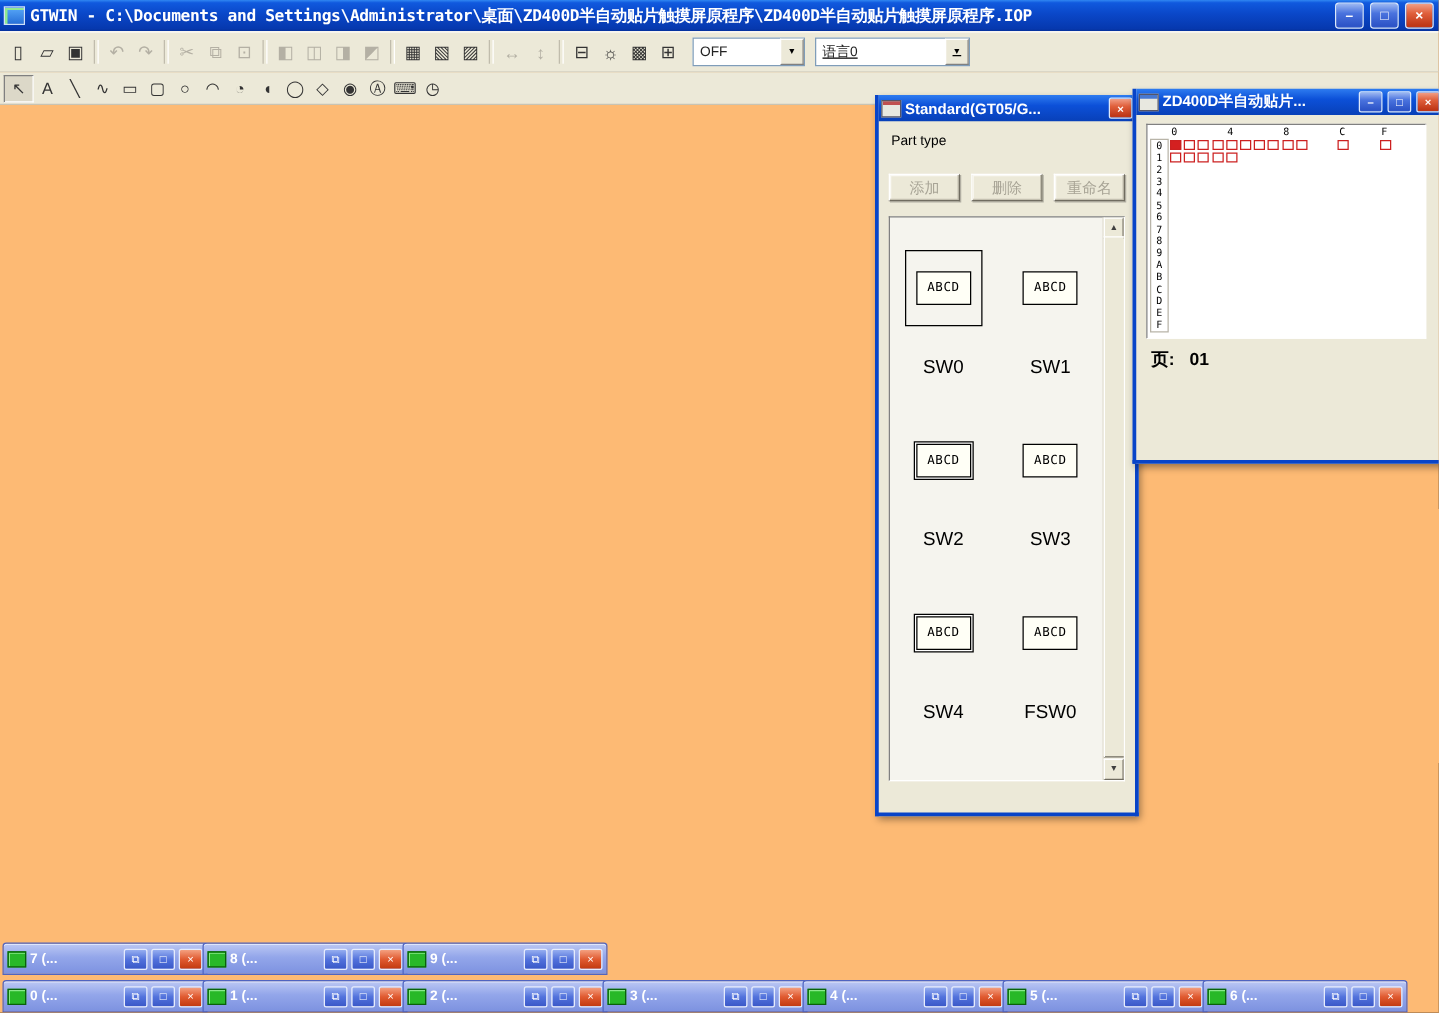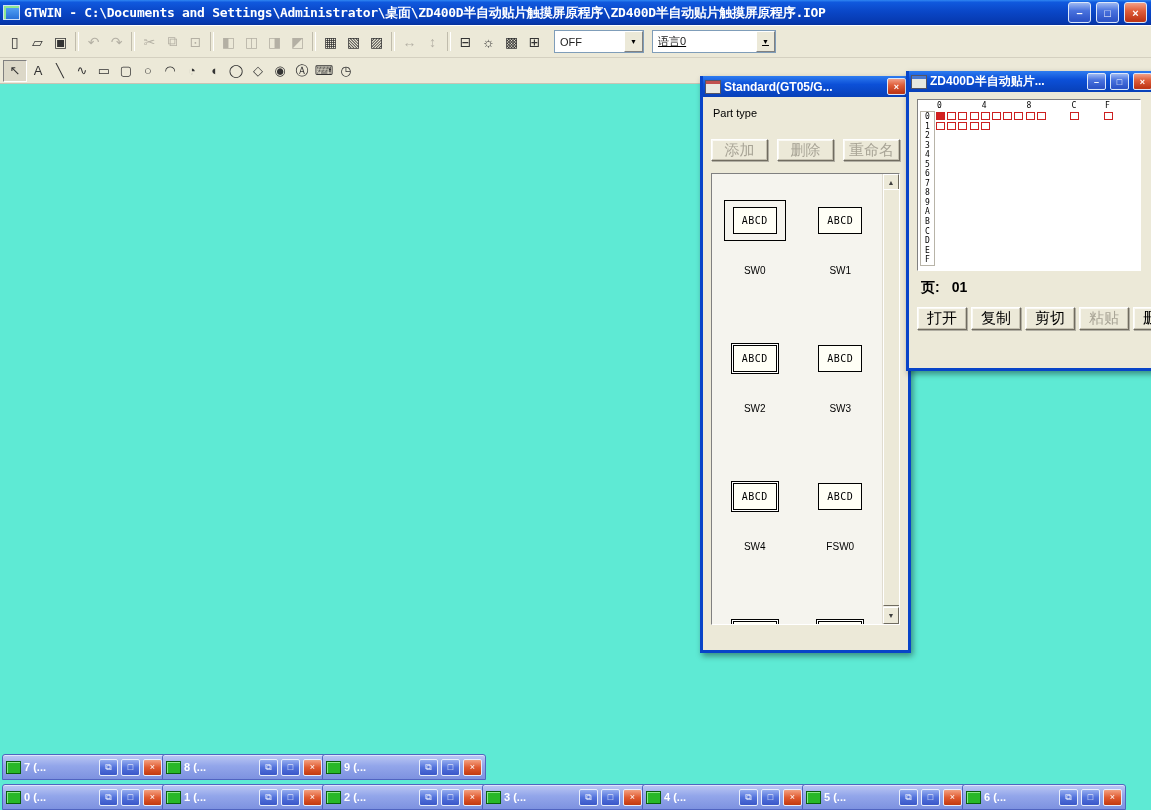--- a/index.html
+++ b/index.html
@@ -1,17 +1,17 @@
 <!DOCTYPE html>
 <html><head>
 <meta charset="utf-8">
 <style>
   html,body{margin:0;padding:0;}
   body{width:1151px;height:810px;overflow:hidden;background:#000;}
-  .screen{position:relative;width:1151px;height:810px;background:#5eead4;
+  .screen{position:relative;width:1151px;height:810px;background:#fdba74;
           font-family:"Liberation Sans","DejaVu Sans",sans-serif;font-size:12px;
           overflow:hidden;-webkit-user-select:none;user-select:none;}
 
   
   .titlebar{height:25px;display:flex;align-items:center;gap:4px;padding:0 4px 0 3px;
             background:linear-gradient(180deg,#3087F2 0%,#1059DE 9%,#0A47C8 45%,#0638AE 92%,#05309A 100%);}
   .app-icon{width:15px;height:13px;flex:none;background:linear-gradient(180deg,#58A8F8 0%,#2870D8 100%);
             border:1px solid #CFE0F8;box-shadow:inset 2px 2px 0 #90E890;}
   .title-text{flex:1;color:#fff;font-weight:bold;font-size:13px;letter-spacing:-0.3px;
               font-family:"DejaVu Sans Mono","Liberation Mono",monospace;white-space:nowrap;overflow:hidden;}
@@ -51,34 +51,34 @@
   .ficon{width:14px;height:12px;flex:none;background:#E8E8E0;border:1px solid #556;box-shadow:inset 0 3px 0 #C05050;}
   .ficon.blue{box-shadow:inset 0 3px 0 #4878D0;}
 
   
   .parts-body{padding:4px 8px;}
   .pt-label{font-size:11px;color:#000;margin:6px 0 20px 2px;}
   .parts-combo{margin-left:0;background:#D9EED9;}
   .parts-combo .combo-val{color:#000;}
   .parts-btnrow{display:flex;gap:9px;justify-content:center;margin-top:13px;}
   .btn3d{height:20px;min-width:47px;padding:0 4px;display:flex;align-items:center;justify-content:center;
-         font-size:15px;color:#000;background:#ECE9D8;border:1px solid;border-color:#FFFFFF #706C60 #706C60 #FFFFFF;
+         font-size:12px;color:#000;background:#ECE9D8;border:1px solid;border-color:#FFFFFF #706C60 #706C60 #FFFFFF;
          box-shadow:inset -1px -1px 0 #C4C0B0,inset 1px 1px 0 #FAF9F4,1px 1px 0 rgba(0,0,0,0.25);}
   .btn3d.disabled{color:#A8A496;}
   .parts-list{position:relative;margin-top:12px;height:450px;background:#F5F4EE;
               border:1px solid;border-color:#808080 #FFF #FFF #808080;overflow:hidden;}
   .parts-grid{display:grid;grid-template-columns:1fr 1fr;padding-top:2px;margin-right:16px;}
   .part-item{height:114px;display:flex;flex-direction:column;align-items:center;padding-top:24px;}
-  .part-icon-wrap{padding:6px 8px;border:1px solid transparent;}
+  .part-icon-wrap{padding:16px 8px;border:1px solid transparent;}
   .part-icon-wrap.sel{border-color:#000;}
   .part-icon{width:42px;height:25px;background:#FFFFF6;border:1px solid #000;display:flex;align-items:center;
              justify-content:center;font-size:10px;letter-spacing:.5px;color:#000;
              font-family:"DejaVu Sans Mono","Liberation Mono",monospace;}
   .part-icon.double{box-shadow:0 0 0 1px #FFF,0 0 0 2px #000;}
-  .part-label{margin-top:24px;font-size:10px;color:#000;}
+  .part-label{margin-top:24px;font-size:15px;color:#000;}
   .vscroll{position:absolute;top:0;right:0;bottom:0;width:16px;background:#F0EEE6;
            border-left:1px solid #E0DCD0;display:flex;flex-direction:column;}
   .vs-btn{height:15px;flex:none;display:flex;align-items:center;justify-content:center;font-size:7px;color:#404040;
           background:#ECE9D8;border:1px solid;border-color:#FFF #706C60 #706C60 #FFF;}
   .vs-btn.down{margin-top:auto;}
   .vs-thumb{position:absolute;left:0;top:15px;width:16px;height:415px;background:#ECE9D8;
             border:1px solid;border-color:#FFF #706C60 #706C60 #FFF;}
 
   
   .screens-body{padding:7px 8px;}
@@ -305,27 +305,20 @@
             <span class="screen-cell" style="left: 29.2px; top: 21.5px;"></span>
             <span class="screen-cell" style="left: 40.4px; top: 21.5px;"></span>
             <span class="screen-cell" style="left: 51.6px; top: 21.5px;"></span>
             <span class="screen-cell" style="left: 62.8px; top: 21.5px;"></span>
           </div>
       </div>
       <div class="page-line">
         <span>页:</span>
         <span>01</span>
       </div>
-      <div class="screens-btnrow" id="screens-btnrow">
-          <span class="btn3d">打开</span>
-          <span class="btn3d">复制</span>
-          <span class="btn3d">剪切</span>
-          <span class="btn3d disabled">粘贴</span>
-          <span class="btn3d">删除</span>
-        </div>
     </div>
   </div>
 
 <div class="min-win" style="left: 2px; top: 754px;">
       <span class="mw-icon"></span>
       <span class="mw-title">7 (...</span>
       <span class="mw-btn">⧉</span>
       <span class="mw-btn">□</span>
       <span class="mw-btn close">×</span>
     </div>

